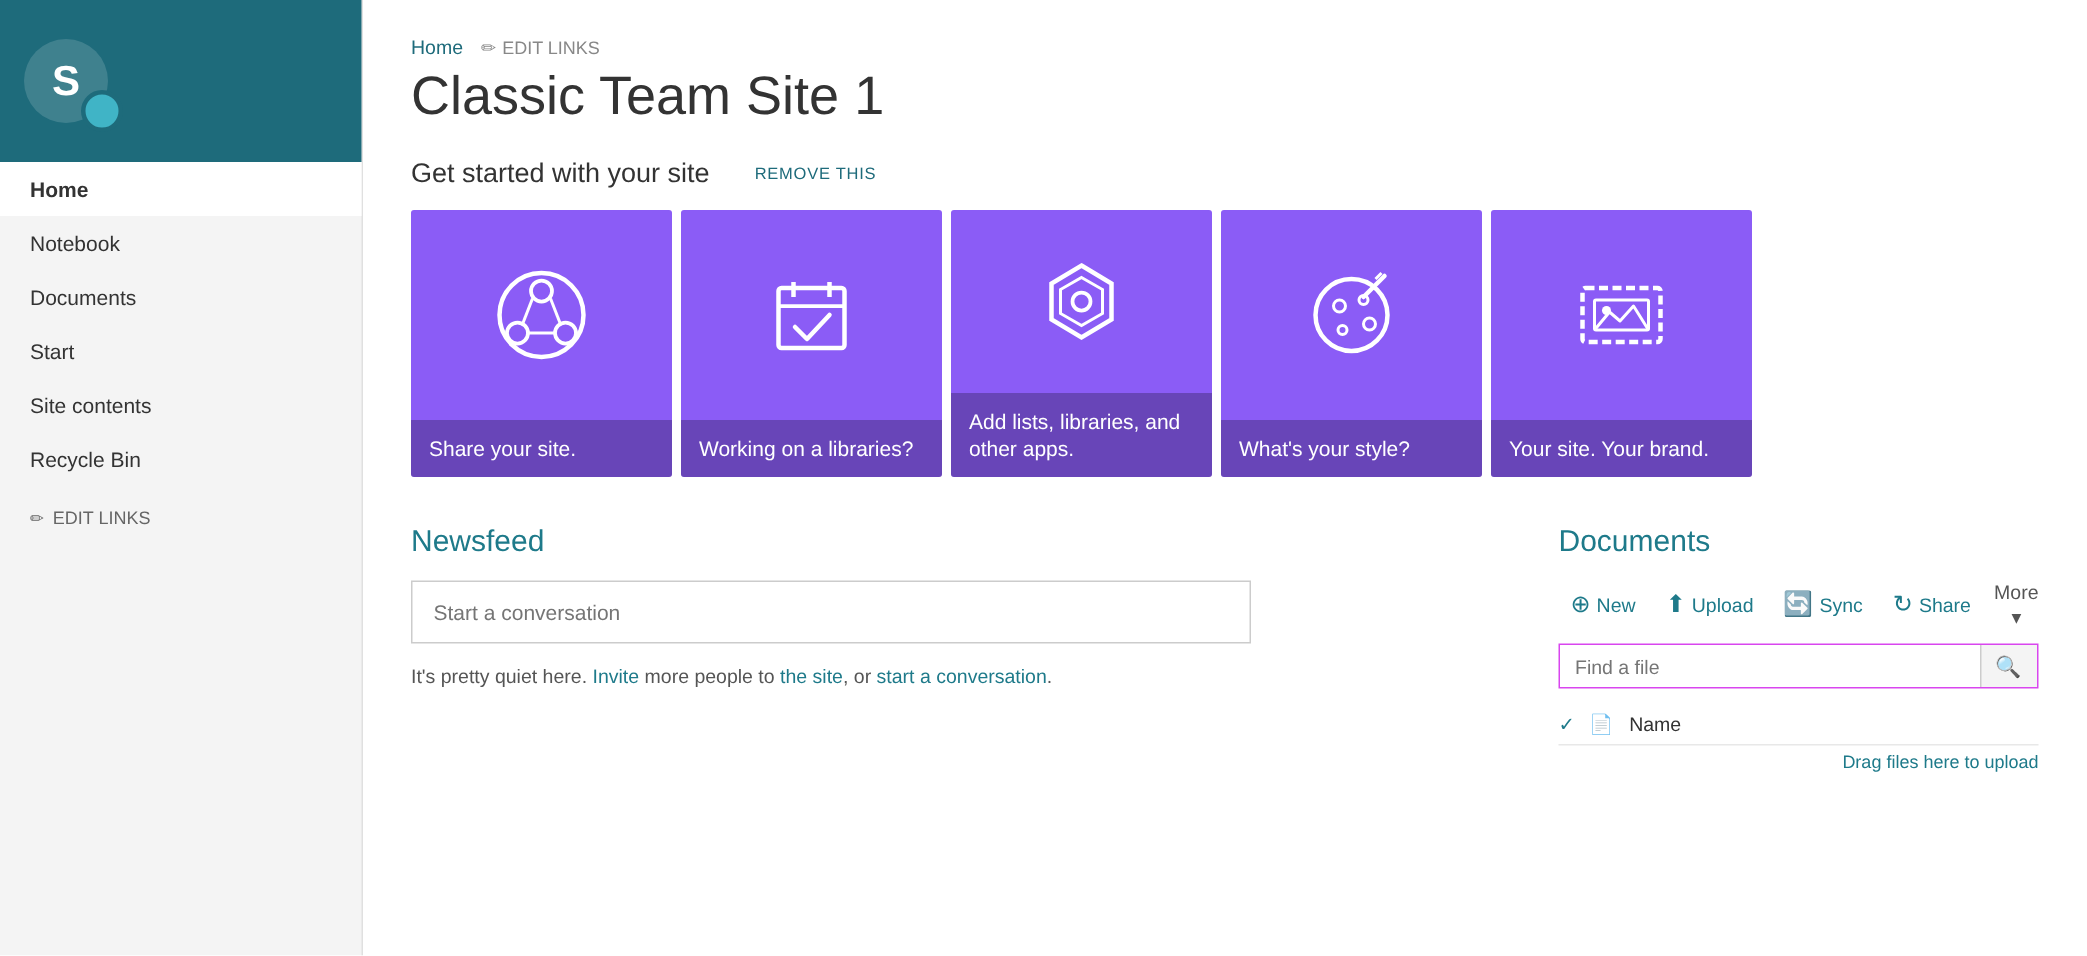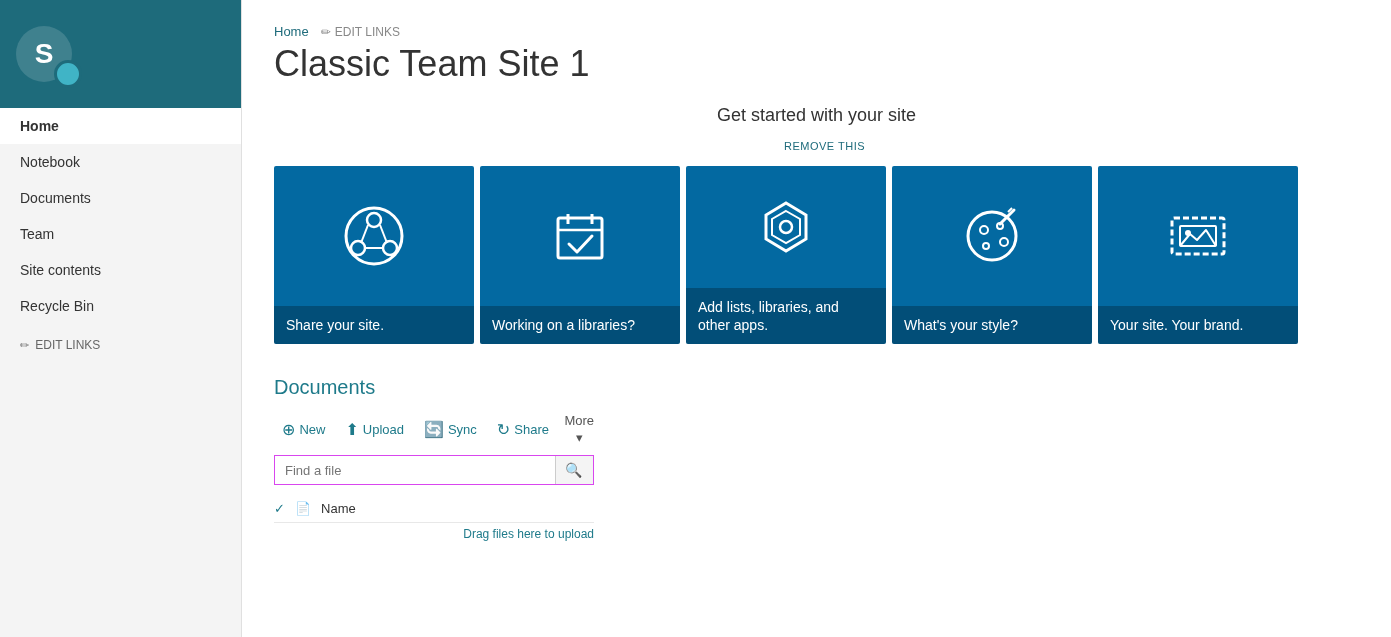--- a/index.html
+++ b/index.html
@@ -100,21 +100,20 @@
       color: #333;
       margin-bottom: 20px;
     }
 
     
     .get-started-header {
       display: flex;
       align-items: center;
       gap: 14px;
       margin-bottom: 14px;
-      flex-direction: column;
     }
     .get-started-title {
       font-size: 18px;
       font-weight: 400;
       color: #333;
     }
     .remove-this {
       font-size: 11px;
       color: #1e6b7b;
       letter-spacing: 0.5px;
@@ -123,23 +122,23 @@
       margin-left: 16px;
     }
 
     
     .tiles-row {
       display: flex;
       gap: 6px;
       margin-bottom: 32px;
     }
     .tile {
-      width: 200px;
+      width: 174px;
       height: 178px;
-      background: #0369a1;
+      background: #8b5cf6;
       border-radius: 2px;
       cursor: pointer;
       position: relative;
       overflow: hidden;
       display: flex;
       flex-direction: column;
       justify-content: flex-end;
     }
     .tile-icon-area {
       flex: 1;
@@ -270,21 +269,21 @@
   <div id="sidebar-logo">
     <div class="logo-circle">
       S
       <div class="logo-bubble"></div>
     </div>
   </div>
   <nav>
     <div class="nav-item active">Home</div>
     <div class="nav-item">Notebook</div>
     <div class="nav-item">Documents</div>
-    <div class="nav-item">Team</div>
+    <div class="nav-item">Start</div>
     <div class="nav-item">Site contents</div>
     <div class="nav-item">Recycle Bin</div>
     <div class="nav-edit-links">
       <span class="pencil-icon">✏</span>
       <span>EDIT LINKS</span>
     </div>
   </nav>
 </div>
 
 <div id="main">
@@ -368,20 +367,31 @@
           <circle cx="26" cy="33" r="3" fill="white"></circle>
         </svg>
       </div>
       <div class="tile-label">Your site. Your brand.</div>
     </div>
 
   </div>
 
   <div class="bottom-section">
 
+    <div class="newsfeed-section">
+      <div class="section-title">Newsfeed</div>
+      <input class="conversation-input" type="text" placeholder="Start a conversation" style="">
+      <div class="quiet-message">
+        <span>It's pretty quiet here.</span>
+        <a href="#">Invite</a>
+        <span>more people to</span>
+        <a href="#">the site</a><span>, or</span>
+        <a href="#">start a conversation</a><span>.</span>
+      </div>
+    </div>
 
     <div class="documents-section">
       <div class="section-title">Documents</div>
       <div class="docs-toolbar">
         <button class="docs-btn">
           <span class="docs-btn-icon">⊕</span>
           <span>New</span>
         </button>
         <button class="docs-btn">
           <span class="docs-btn-icon">⬆</span>

